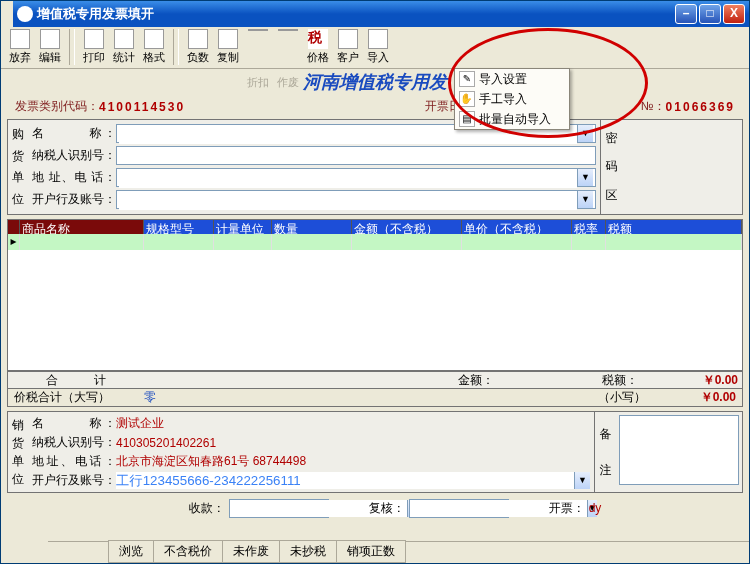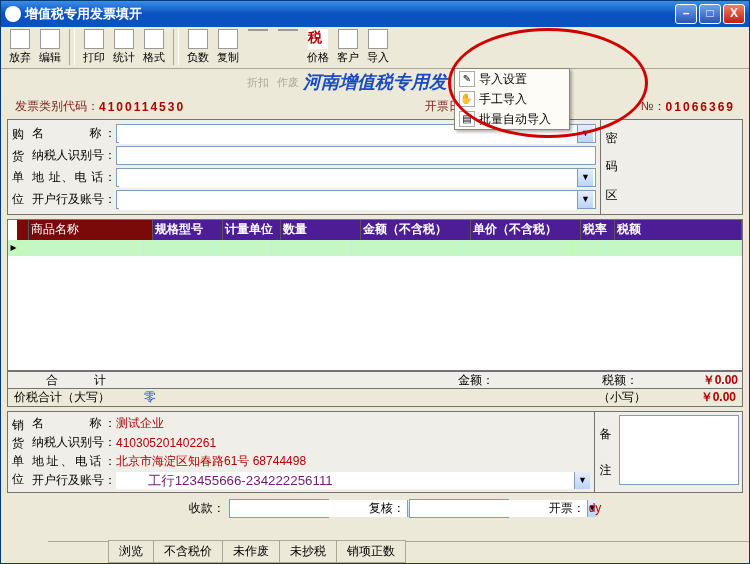--- a/index.html
+++ b/index.html
@@ -1,18 +1,18 @@
 <!DOCTYPE html>
 <html><head>
 <meta charset="utf-8">
 <style>
   * { box-sizing: border-box; margin: 0; padding: 0; }
   body { font-family: SimSun, "Microsoft YaHei", sans-serif; font-size: 12px; background: #3b6ea5; width: 750px; height: 564px; overflow: hidden; }
   .window { width: 750px; height: 564px; background: #ece9d8; border: 1px solid #003c74; display: flex; flex-direction: column; }
-  .titlebar { height: 26px; background: linear-gradient(to bottom, #3a8de8 0%, #0a52c0 50%, #0a52c0 100%); color: #fff; display: flex; align-items: center; padding: 0 4px; font-weight: bold; }
+  .titlebar { height: 26px; background: linear-gradient(to bottom, #3a8de8 0%, #0a52c0 50%, #0a52c0 100%); color: #fff; display: flex; align-items: center; padding: 0 4px; font-weight: bold; margin-left: 12px; }
   .titlebar .t-icon { width: 16px; height: 16px; background: #fff; border-radius: 50%; margin-right: 4px; }
   .titlebar .t-title { flex: 1; font-size: 13px; }
   .winbtns { display: flex; gap: 2px; }
   .winbtn { width: 22px; height: 20px; background: linear-gradient(#6fa3e8,#2754b8); border: 1px solid #fff; border-radius: 3px; color: #fff; text-align: center; line-height: 16px; font-weight: bold; cursor: pointer; }
   .winbtn.close { background: linear-gradient(#f08060,#c02010); }
   .toolbar { background: #ece9d8; border-bottom: 1px solid #aca899; display: flex; align-items: flex-start; padding: 2px 4px; height: 42px; }
   .tbtn { width: 30px; height: 38px; display: flex; flex-direction: column; align-items: center; justify-content: flex-start; font-size: 11px; color: #000; cursor: pointer; }
   .tbtn .ticon { width: 20px; height: 20px; border: 1px solid #999; background: #fff; margin-bottom: 1px; }
   .tbtn.dis { color: #aca899; gap: 43px; }
   .sep { width: 6px; height: 36px; border-left: 1px solid #aca899; border-right: 1px solid #fff; margin: 0 4px; }
@@ -25,25 +25,25 @@
   .buyerarea { display: flex; }
   .vlabel { width: 20px; display: flex; flex-direction: column; align-items: center; justify-content: space-around; font-size: 12px; background: #efeee8; padding: 4px 0; }
   .fields { flex: 1; padding: 3px 4px; }
   .frow { display: flex; align-items: center; height: 21px; margin-bottom: 1px; }
   .frow .flabel { width: 84px; text-align: justify; text-align-last: justify; letter-spacing: 0; }
   .frow input, .frow .combo { flex: 1; height: 19px; border: 1px solid #7f9db9; background: #fff; font-size: 12px; padding: 0 2px; }
   .combo { display: flex; }
   .combo input { border: none; flex: 1; }
   .combo .cbtn { width: 16px; background: linear-gradient(#e6eefc,#bcd3f7); border-left: 1px solid #7f9db9; text-align: center; font-size: 9px; line-height: 17px; cursor: pointer; }
   .grid { margin: 4px 6px 0; border: 1px solid #737373; background: #fff; height: 152px; display: flex; flex-direction: column; }
-  .ghead { display: flex; height: 20px; margin-left: 9px; }
+  .ghead { display: flex; height: 14px; }
   .gh { border-right: 1px solid #555; font-size: 12px; color: #fff; line-height: 18px; padding-left: 2px; overflow: hidden; }
   .gh.mark { width: 12px; background: #7a0a0a; }
   .gh.name { width: 124px; background: #7a0a0a; }
-  .gh.t { background: #4c1d95; font-weight: bold; }
+  .gh.t { background: #1d4ed8; }
   .grow { display: flex; height: 16px; border-bottom: 1px solid #e0e0e0; }
   .grow .gc { border-right: 1px solid #e0e0e0; height: 16px; }
   .grow .marker { width: 12px; background: #efeee8; text-align: center; line-height: 14px; }
   .grow.green .gc { background: #c4f7c4; }
   .totalsbar { display:flex; height: 18px; background: #efeee8; border: 1px solid #737373; margin: 0 6px; align-items:center; font-size:12px; }
   .totalsbar .cell { padding: 0 4px; }
   .red2 { color: #b00000; }
   .blue2 { color: #1a4bbf; }
   .bold2 { font-weight: bold; }
   .daxie { display:flex; height:18px; border:1px solid #737373; margin:0 6px; border-top:none; align-items:center; }
@@ -244,21 +244,21 @@
           <span class="sfl">纳税人识别号：</span>
           <span class="sval">410305201402261</span>
         </div>
       <div class="sfrow">
           <span class="sfl">地址、电话：</span>
           <span class="sval">北京市海淀区知春路61号 68744498</span>
         </div>
       <div class="sfrow">
           <span class="sfl">开户行及账号：</span>
         <div class="combo" style="flex:1">
-            <input style="color: #701a75; padding-left: 32px;" value="工行123455666-234222256111">
+            <input style="color: #3b82f6;" value="工行123455666-234222256111">
             <div class="cbtn">▼</div>
           </div>
         </div>
     </div>
     <div class="vlabel" style="border-left:1px solid #737373;width:22px">
       <span>备</span>
         <span>注</span>
     </div>
     <div style="padding:3px"><input class="memo" style=""></div>
   </div>

